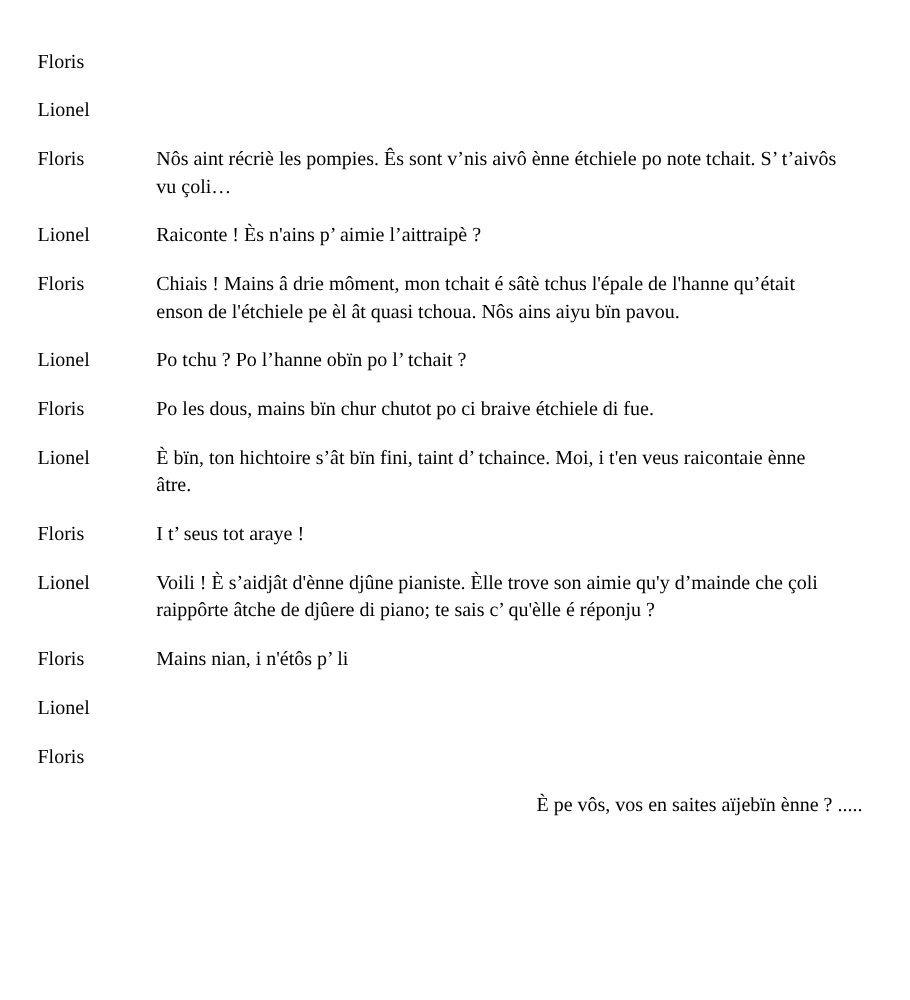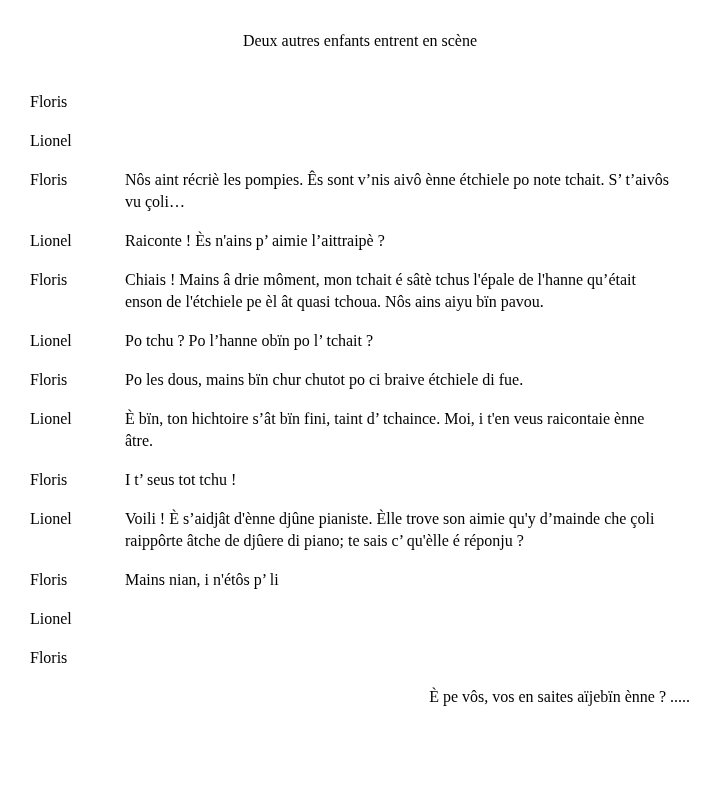--- a/index.html
+++ b/index.html
@@ -44,21 +44,20 @@
     width: 660px;
     text-align: right;
     line-height: 22px;
   }
 </style>
 </head>
 <body>
 
 <div class="page">
 
-  <div class="title-line">Deux autres enfants entrent en scène</div>
 
   <div class="dialogue">
 
     <div class="row">
       <div class="speaker">Floris</div>
     </div>
 
     <div class="row">
       <div class="speaker">Lionel</div>
     </div>
@@ -88,21 +87,21 @@
       <div class="text-col">Po les dous, mains bïn chur chutot po ci braive étchiele di fue.</div>
     </div>
 
     <div class="row">
       <div class="speaker">Lionel</div>
       <div class="text-col">È bïn, ton hichtoire s’ât bïn fini, taint d’ tchaince. Moi, i t'en veus raicontaie ènne âtre.</div>
     </div>
 
     <div class="row">
       <div class="speaker">Floris</div>
-      <div class="text-col">I t’ seus tot tchu !</div>
+      <div class="text-col">I t’ seus tot araye !</div>
     </div>
 
     <div class="row">
       <div class="speaker">Lionel</div>
       <div class="text-col">Voili ! È s’aidjât d'ènne djûne pianiste. Èlle trove son aimie qu'y d’mainde che çoli raippôrte âtche de djûere di piano; te sais c’ qu'èlle é réponju ?</div>
     </div>
 
     <div class="row">
       <div class="speaker">Floris</div>
       <div class="text-col">Mains nian, i n'étôs p’ li</div>

